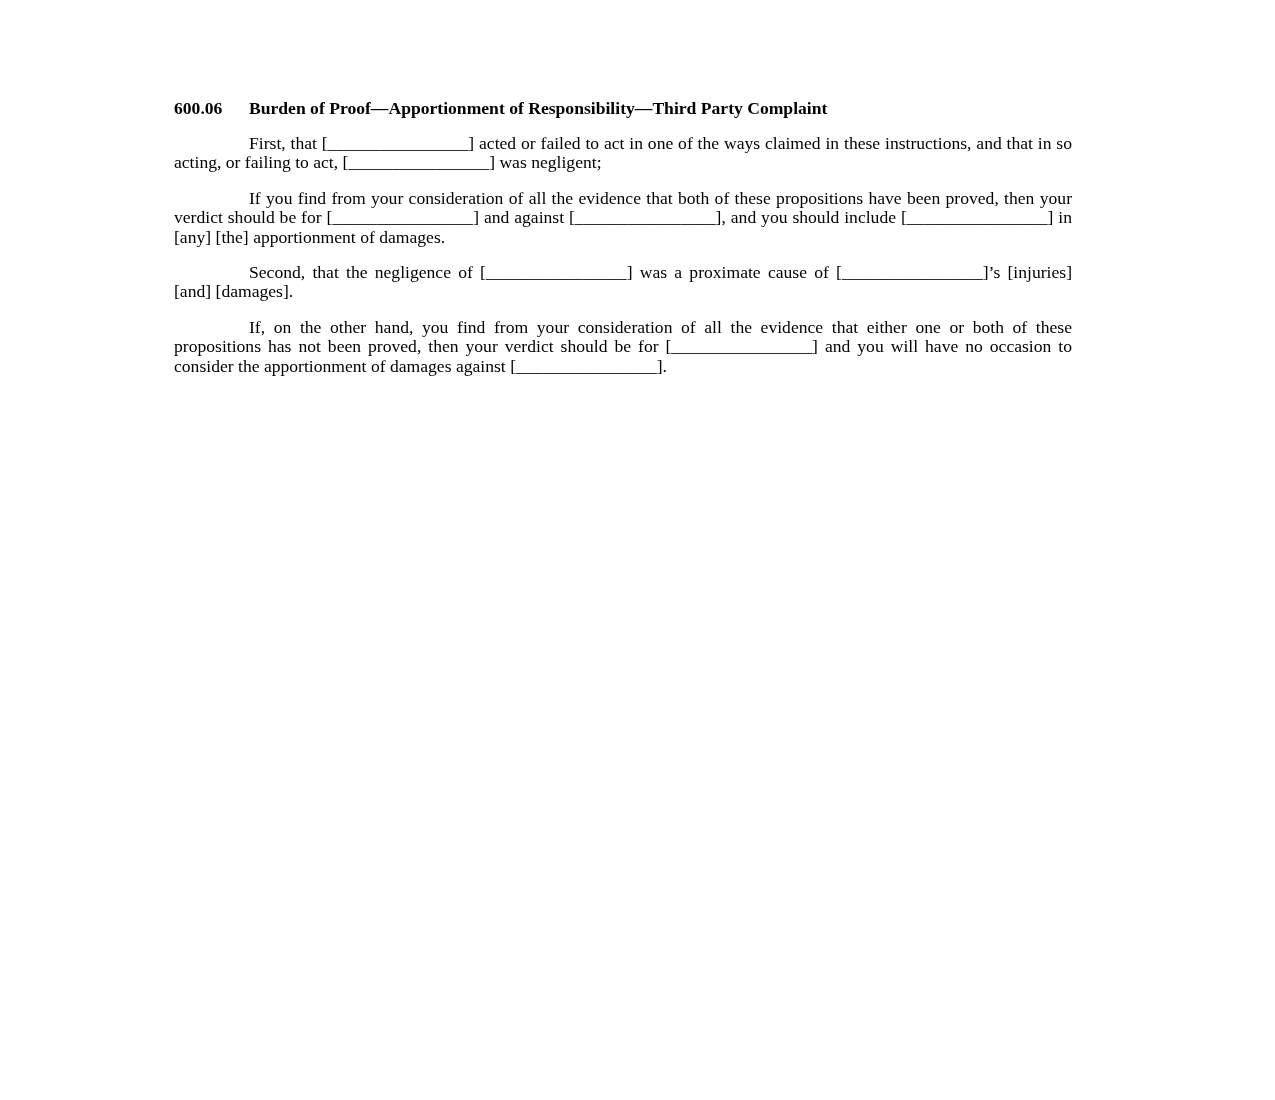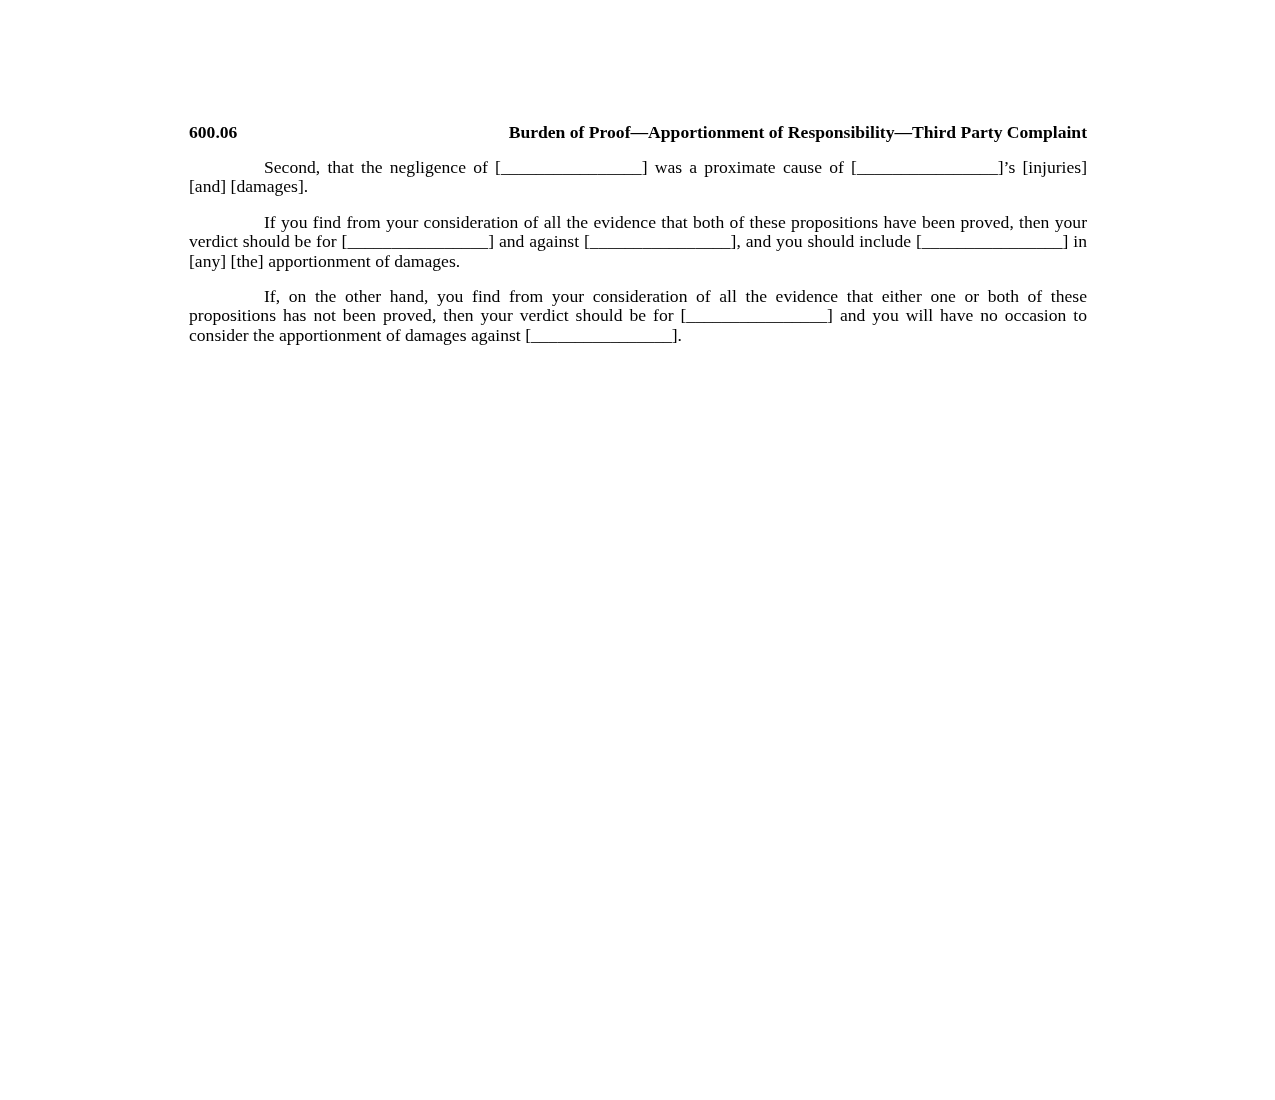--- a/index.html
+++ b/index.html
@@ -5,58 +5,58 @@
     html, body {
       margin: 0;
       padding: 0;
       background: #ffffff;
       width: 1275px;
       height: 1100px;
       overflow: hidden;
     }
     .page {
       position: absolute;
-      left: 189px;
+      left: 174px;
       top: 99px;
       width: 898px;
       font-family: "Liberation Serif", "DejaVu Serif", serif;
       color: #000000;
       font-size: 17.6px;
       line-height: 19.2px;
-      margin-top: 24px;
     }
     .heading {
       font-weight: bold;
       margin: 0 0 16px 0;
       position: relative;
       font-size: 17.6px;
       line-height: 19.2px;
     }
     .heading .num {
       position: absolute;
       left: 0;
       top: 0;
     }
     .heading .text {
       display: block;
       padding-left: 75px;
-      text-align: right;
+      text-align: left;
     }
     .para {
       margin: 0 0 16.5px 0;
       text-align: justify;
       text-indent: 75px;
       text-align-last: left;
     }
   </style>
 </head>
 <body>
 
 <div class="page">
   <div class="heading">
     <span class="num">600.06</span>
     <span class="text">Burden of Proof—Apportionment of Responsibility—Third Party Complaint</span>
   </div>
 
+  <p class="para">First, that [________________] acted or failed to act in one of the ways claimed in these instructions, and that in so acting, or failing to act, [________________] was negligent;</p>
+  <p class="para">If you find from your consideration of all the evidence that both of these propositions have been proved, then your verdict should be for [________________] and against [________________], and you should include [________________] in [any] [the] apportionment of damages.</p>
   <p class="para">Second, that the negligence of [________________] was a proximate cause of [________________]’s [injuries] [and] [damages].</p>
-  <p class="para">If you find from your consideration of all the evidence that both of these propositions have been proved, then your verdict should be for [________________] and against [________________], and you should include [________________] in [any] [the] apportionment of damages.</p>
   <p class="para">If, on the other hand, you find from your consideration of all the evidence that either one or both of these propositions has not been proved, then your verdict should be for [________________] and you will have no occasion to consider the apportionment of damages against [________________].</p>
 </div>
 
 </body></html>

